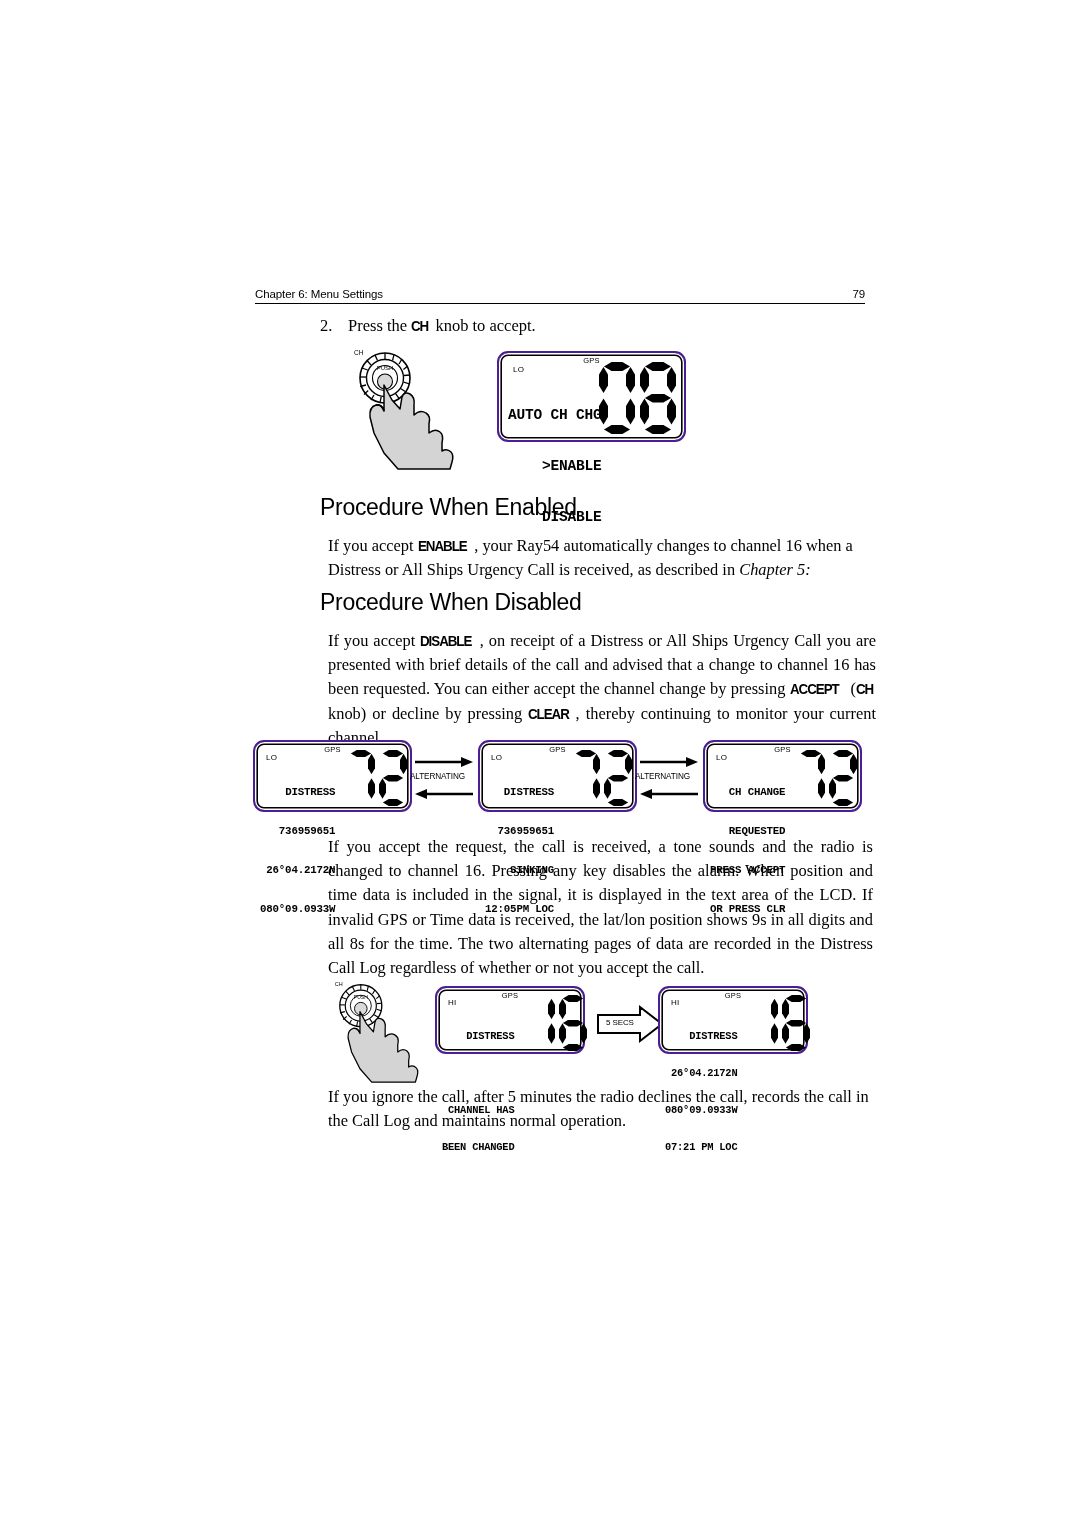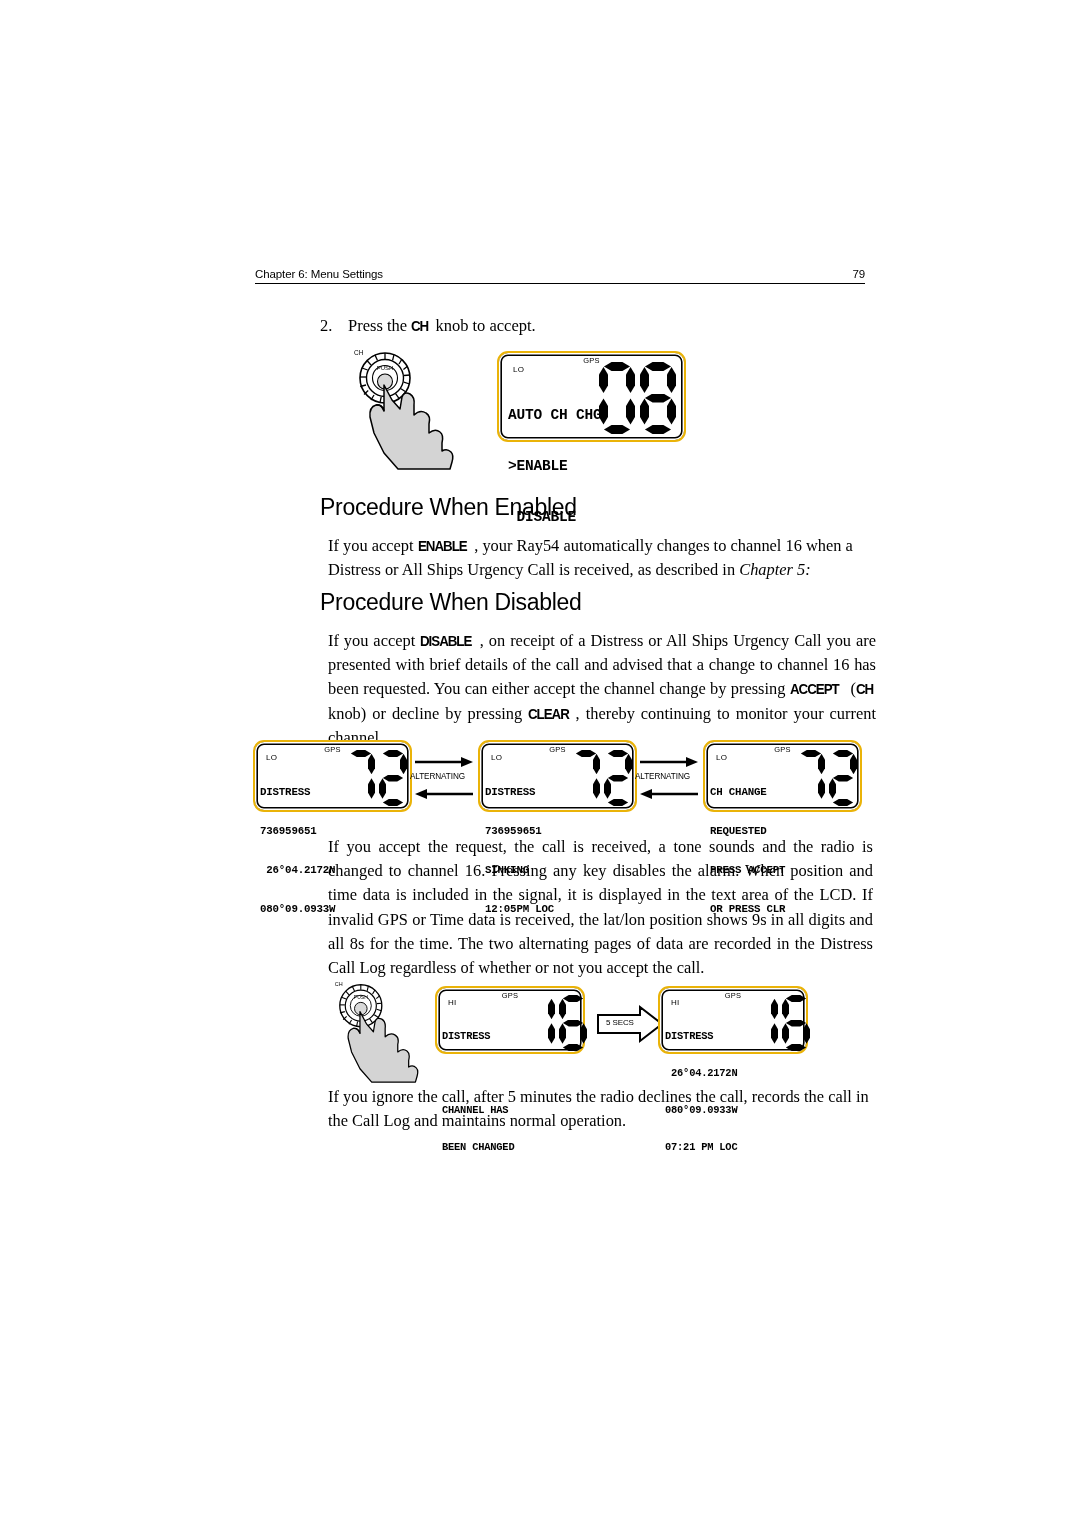--- a/index.html
+++ b/index.html
@@ -23,20 +23,21 @@
     top: 268px;
     width: 610px;
   }
   .page-header .hdr-row {
     display: flex;
     justify-content: space-between;
     align-items: baseline;
     font-family: "Liberation Sans", sans-serif;
     font-size: 11.5px;
     letter-spacing: -0.1px;
+    margin-top: 20px;
   }
   .page-header .rule {
     margin-top: 3px;
     border-bottom: 1.6px solid #000;
     width: 100%;
   }
 
   
   .step-line {
     position: absolute;
@@ -86,21 +87,21 @@
   #para-disabled { top: 621px; width: 548px; }
   #para-accept   { top: 827px; width: 545px; }
   #para-ignore   { top: 1077px; width: 545px; }
   #para-ignore, #para-enabled { text-align: left; }
   em.ital { font-style: italic; }
 
   
   .lcd {
     position: absolute;
     box-sizing: border-box;
-    border: 2px solid #eab308;
+    border: 2px solid #4c1d95;
     border-radius: 11px;
     background: #fff;
     box-shadow: inset 0 0 0 1.4px #fff, inset 0 0 0 3px #000;
     padding-left: 16px;
   }
   .lcd .gps-tag {
     position: absolute;
     top: 3px;
     left: 0;
     right: 0;
@@ -115,21 +116,21 @@
     font-family: "Liberation Sans", sans-serif;
     font-size: 8px;
     letter-spacing: 0.3px;
   }
   .lcd .textarea {
     position: absolute;
     font-family: "Liberation Mono", monospace;
     font-weight: bold;
     white-space: pre;
   }
-  .lcd .textarea div { white-space: pre; }
+  .lcd .textarea div { white-space: pre; text-align: right; }
 
   
   .seg-wrap {
     position: absolute;
     display: flex;
   }
   .digit {
     position: relative;
   }
   .digit i {

